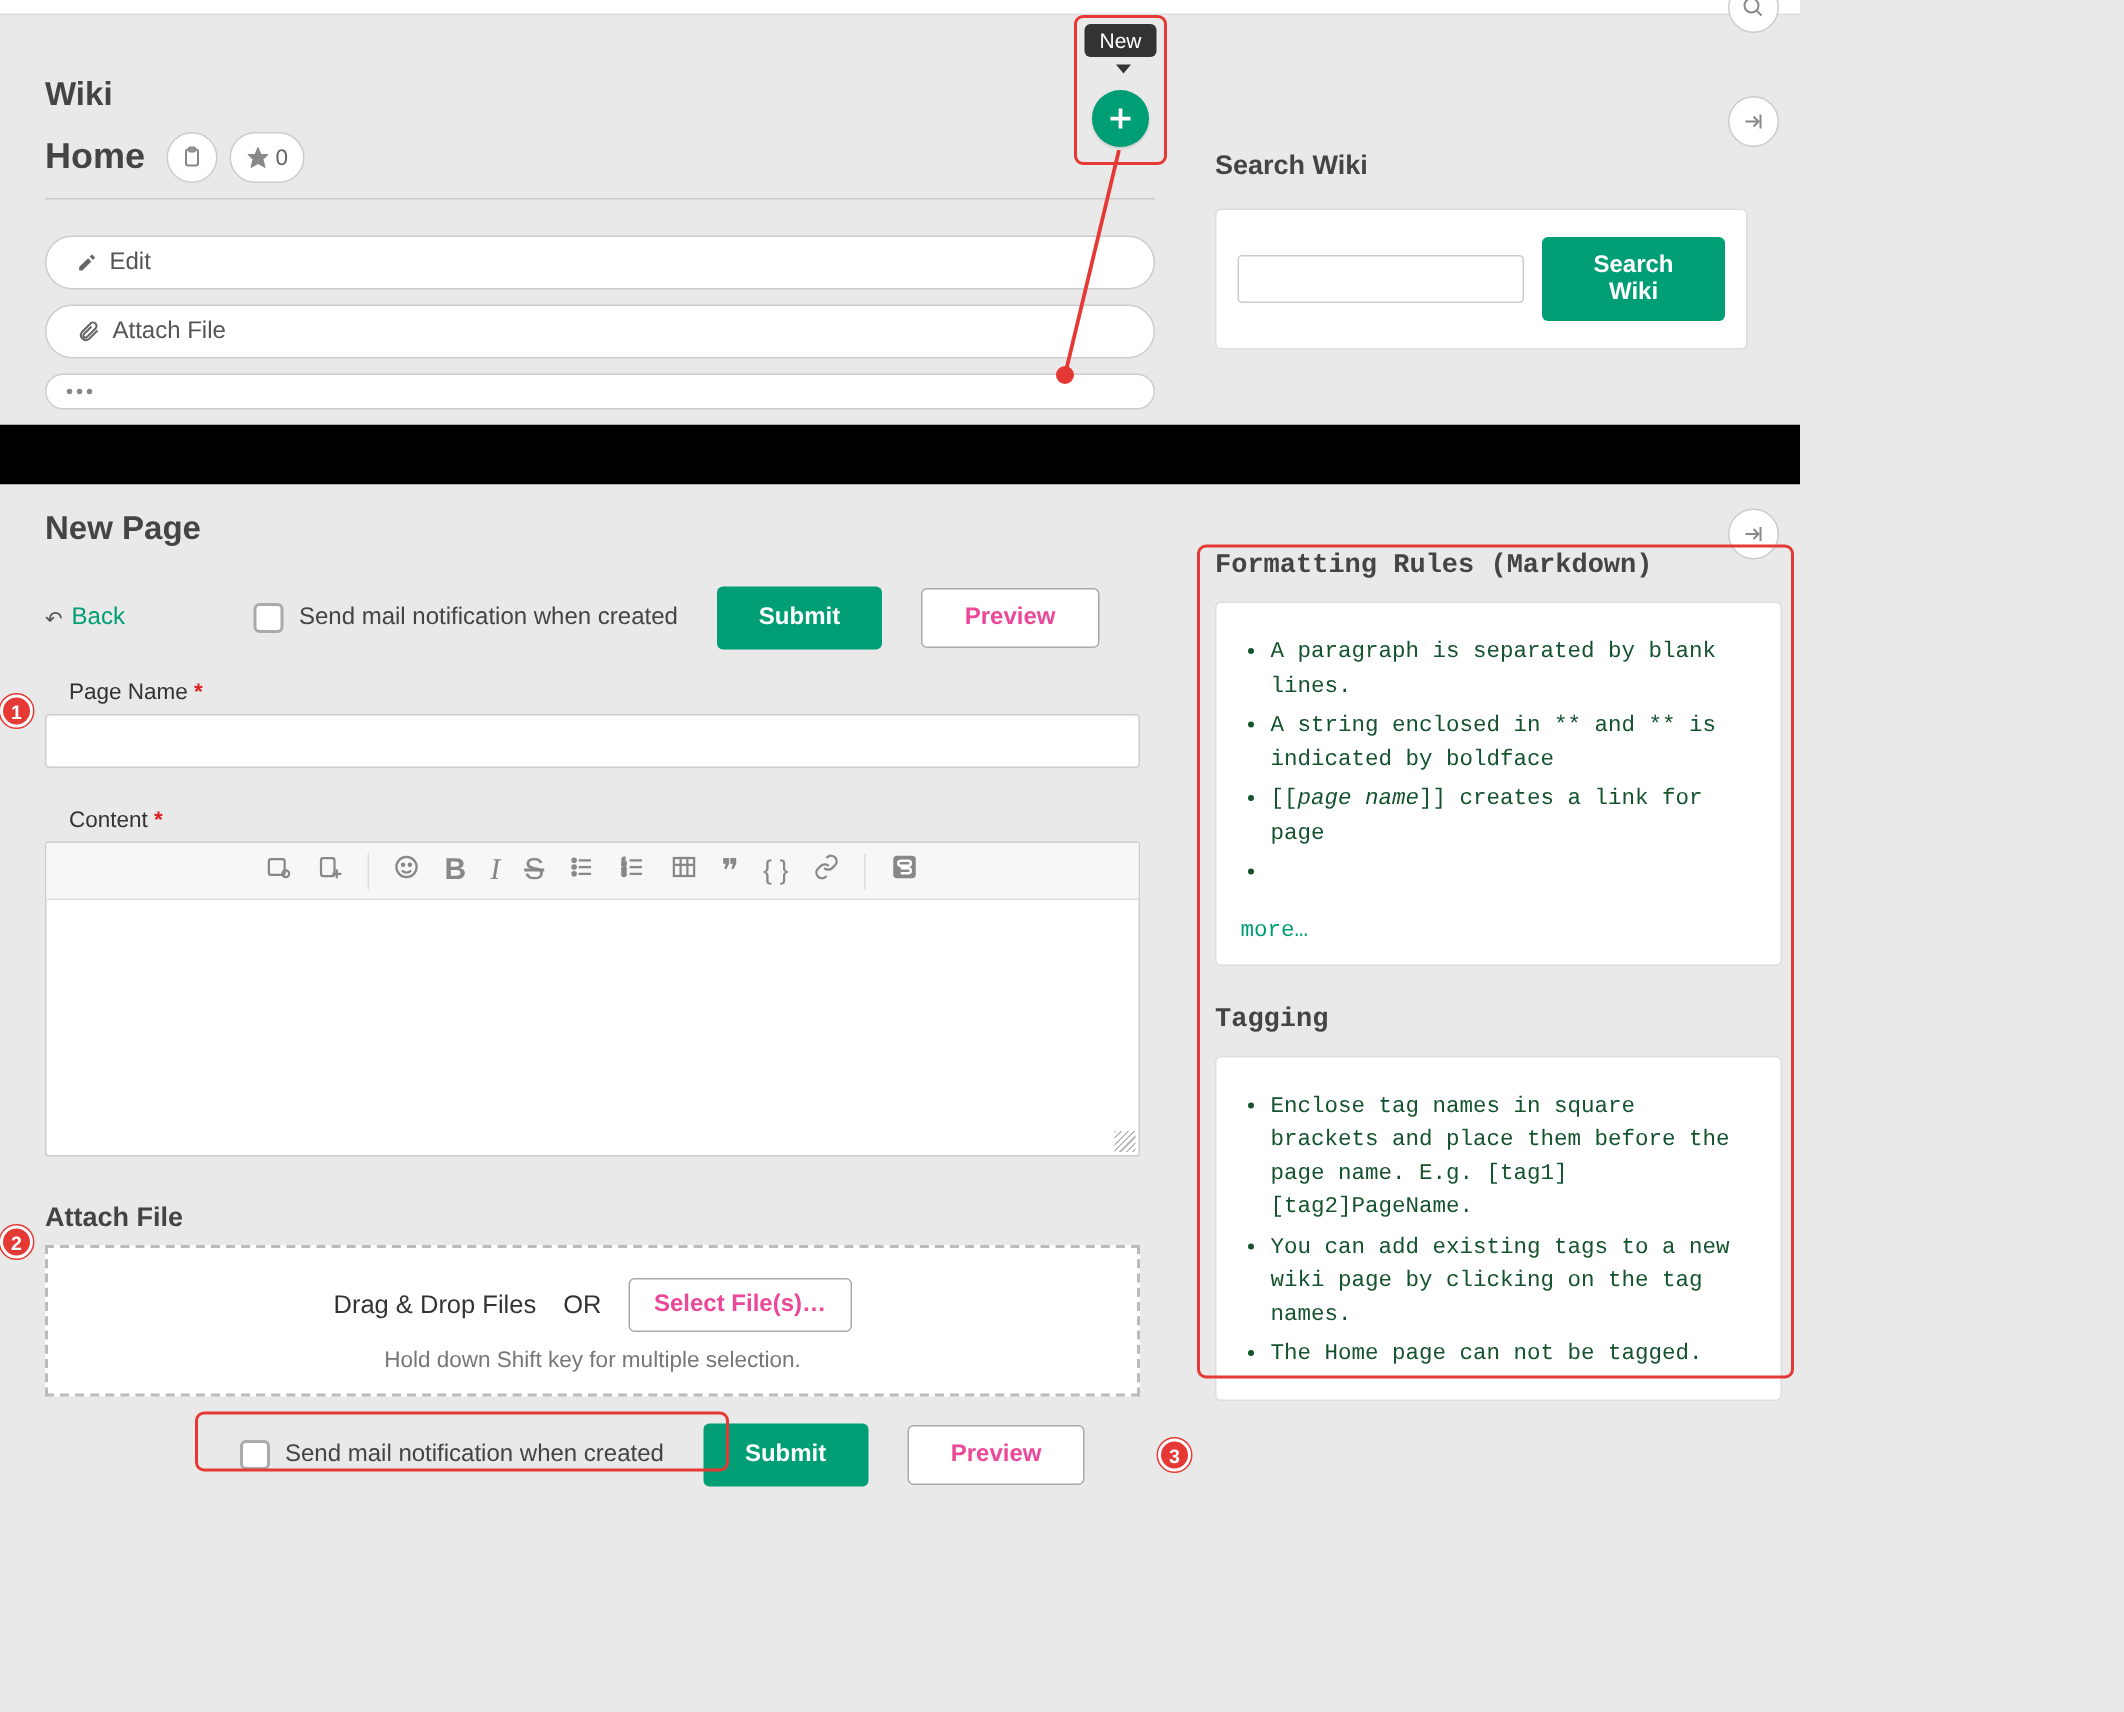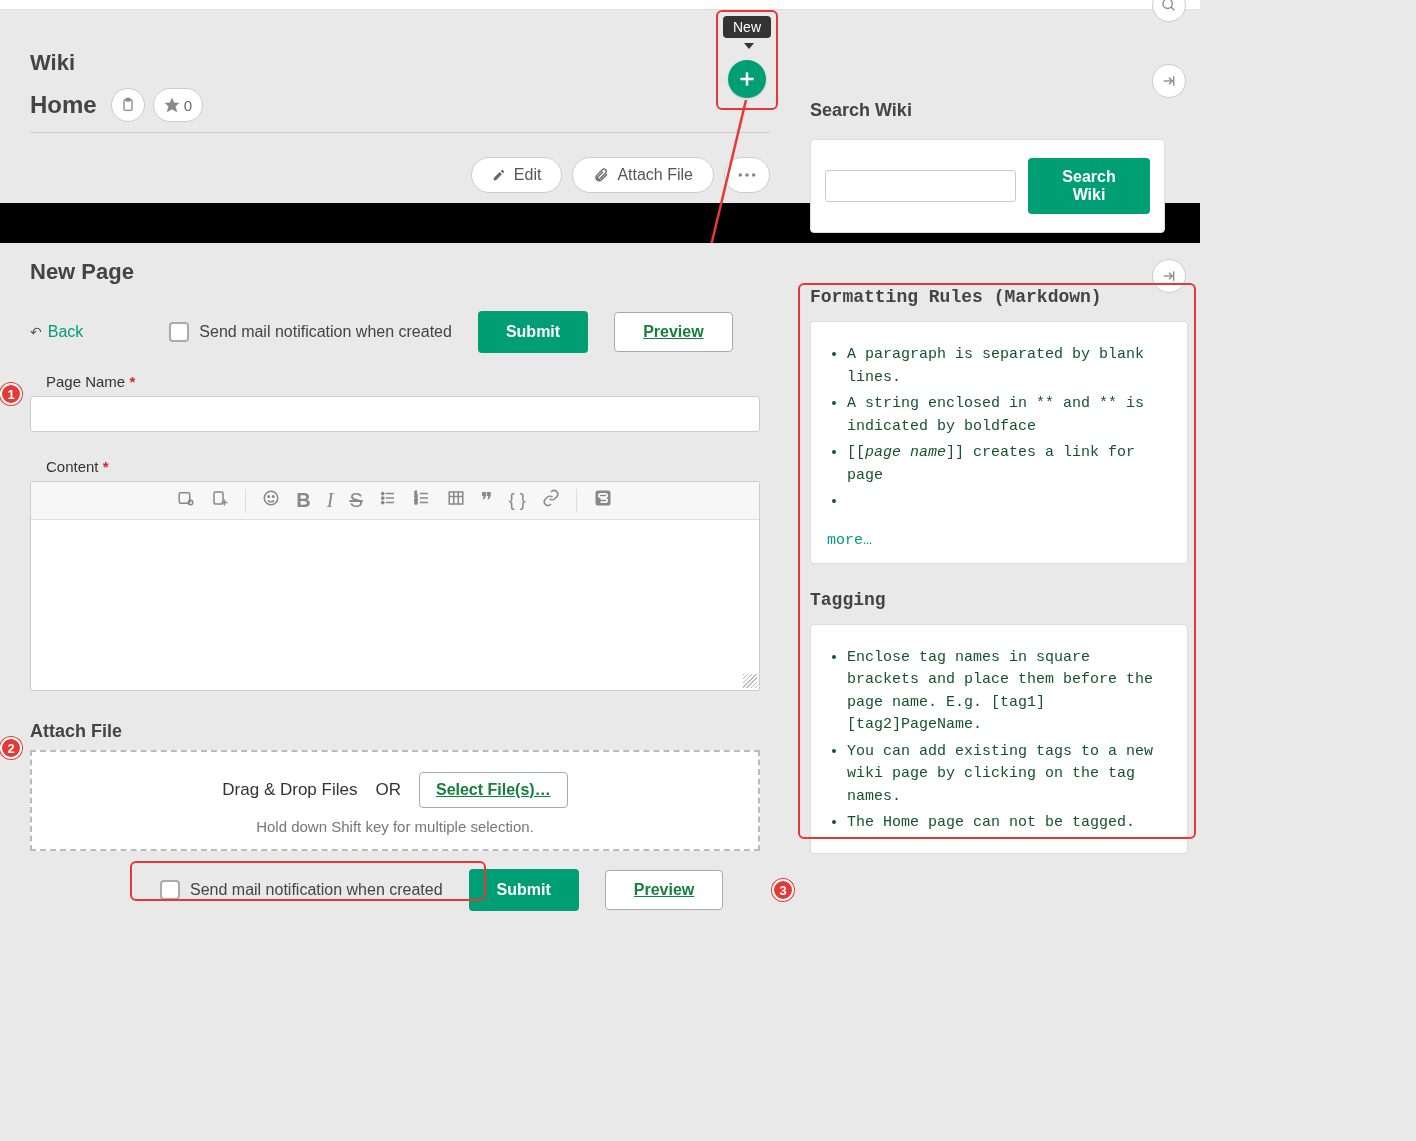--- a/index.html
+++ b/index.html
@@ -9,29 +9,29 @@
   
   .top-area { background: #e9e9e9; padding: 0 0 0 0; position: relative; }
   .hdrbar { height: 10px; background: #fff; border-bottom: 1px solid #ddd; }
   .top-content { padding: 10px 20px 10px 30px; position: relative; }
   .wiki-title { font-size: 22px; font-weight: 600; color: #444; margin: 30px 0 12px 0; }
   .home-row { display: flex; align-items: center; gap: 8px; padding-bottom: 10px; border-bottom: 1px solid #ccc; width: 740px; }
   .home-label { font-size: 24px; font-weight: 700; color: #444; margin-right: 6px; }
   .circ-btn { width: 34px; height: 34px; border: 1px solid #ccc; border-radius: 50%; background: #fff; display: inline-flex; align-items: center; justify-content: center; cursor: pointer; color: #888; }
   .star-btn .starcount { font-size: 15px; margin-left: 4px; color: #666; }
   .star-btn { width: auto; padding: 0 10px; border-radius: 18px; }
-  .tool-row { display: flex; gap: 10px; margin: 24px 0 0 0; justify-content: flex-end; width: 740px; }
+  .tool-row { display: flex; gap: 10px; margin: 24px 0 0 0; justify-content: flex-end; width: 740px; flex-direction: column; }
   .pill-btn { border: 1px solid #ccc; background: #fff; border-radius: 22px; padding: 8px 20px; display: inline-flex; align-items: center; gap: 8px; font-size: 16px; color: #555; cursor: pointer; }
   .dots-btn { padding: 8px 12px; }
   .search-panel { position: absolute; left: 810px; top: 90px; width: 355px; }
   .search-title { font-size: 18px; font-weight: 600; color: #444; margin-bottom: 18px; }
   .search-box-row { background: #fff; border: 1px solid #ddd; border-radius: 4px; padding: 18px 14px; display: flex; gap: 12px; align-items: center; }
   .search-input { flex: 1; height: 32px; border: 1px solid #ccc; border-radius: 3px; padding: 4px 6px; }
   .btn-green { background: #009e74; color: #fff; border: none; border-radius: 4px; padding: 10px 18px; font-weight: 700; font-size: 16px; cursor: pointer; }
-  .btn-outline-green { background: #fff; color: #15803d; border: 1px solid #aaa; border-radius: 4px; padding: 10px 28px; font-weight: 700; font-size: 16px; cursor: pointer; text-decoration: underline; }
+  .btn-outline-green { background: #fff; color: #ec4899; border: 1px solid #aaa; border-radius: 4px; padding: 10px 28px; font-weight: 700; font-size: 16px; cursor: pointer; }
 
   
   .new-highlight { position: absolute; left: 716px; top: 0; width: 62px; height: 100px; border: 2.5px solid #e53935; border-radius: 6px; }
   .new-tooltip { position: absolute; left: 723px; top: 6px; background: #333; color: #fff; border-radius: 4px; padding: 3px 10px; font-size: 14px; }
   .plus-btn { position: absolute; left: 728px; top: 50px; width: 38px; height: 38px; background: #009e74; border-radius: 50%; display: flex; align-items: center; justify-content: center; color: #fff; font-size: 24px; cursor: pointer; box-shadow: 0 1px 2px rgba(0,0,0,.15); }
   .tool-caret { position: absolute; left: 744px; top: 33px; width: 0; height: 0; border-left: 5px solid transparent; border-right: 5px solid transparent; border-top: 6px solid #333; }
   .collapse-btn-top { position: absolute; right: 14px; top: 54px; }
 
   .arrow-svg { position: absolute; left: 700px; top: 100px; pointer-events: none; }
 

